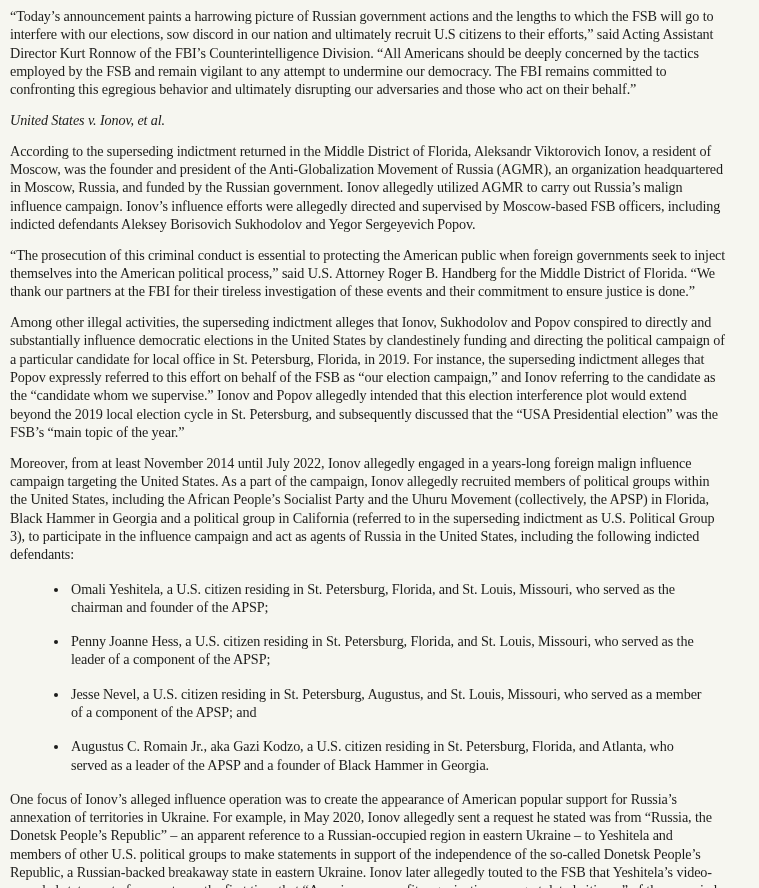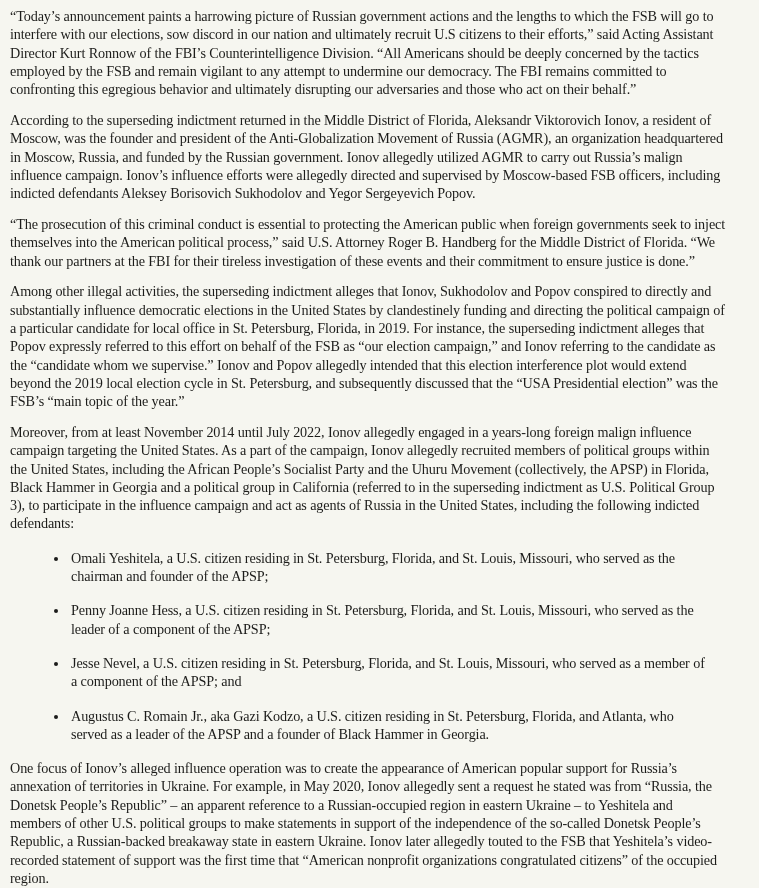--- a/index.html
+++ b/index.html
@@ -34,30 +34,31 @@
     margin: 16px;
     padding: 0 0 0 2px;
   }
 </style>
 </head>
 <body style="background: rgb(246, 246, 240); color: rgb(28, 28, 26);">
 
 <main class="doc">
   <p>“Today’s announcement paints a harrowing picture of Russian government actions and the lengths to which the FSB will go to interfere with our elections, sow discord in our nation and ultimately recruit U.S citizens to their efforts,” said Acting Assistant Director Kurt Ronnow of the FBI’s Counterintelligence Division. “All Americans should be deeply concerned by the tactics employed by the FSB and remain vigilant to any attempt to undermine our democracy. The FBI remains committed to confronting this egregious behavior and ultimately disrupting our adversaries and those who act on their behalf.”</p>
 
+  <p class="case-citation">United States v. Ionov, et al.</p>
 
   <p>According to the superseding indictment returned in the Middle District of Florida, Aleksandr Viktorovich Ionov, a resident of Moscow, was the founder and president of the Anti-Globalization Movement of Russia (AGMR), an organization headquartered in Moscow, Russia, and funded by the Russian government. Ionov allegedly utilized AGMR to carry out Russia’s malign influence campaign. Ionov’s influence efforts were allegedly directed and supervised by Moscow-based FSB officers, including indicted defendants Aleksey Borisovich Sukhodolov and Yegor Sergeyevich Popov.</p>
 
   <p>“The prosecution of this criminal conduct is essential to protecting the American public when foreign governments seek to inject themselves into the American political process,” said U.S. Attorney Roger B. Handberg for the Middle District of Florida. “We thank our partners at the FBI for their tireless investigation of these events and their commitment to ensure justice is done.”</p>
 
   <p>Among other illegal activities, the superseding indictment alleges that Ionov, Sukhodolov and Popov conspired to directly and substantially influence democratic elections in the United States by clandestinely funding and directing the political campaign of a particular candidate for local office in St. Petersburg, Florida, in 2019. For instance, the superseding indictment alleges that Popov expressly referred to this effort on behalf of the FSB as “our election campaign,” and Ionov referring to the candidate as the “candidate whom we supervise.” Ionov and Popov allegedly intended that this election interference plot would extend beyond the 2019 local election cycle in St. Petersburg, and subsequently discussed that the “USA Presidential election” was the FSB’s “main topic of the year.”</p>
 
   <p>Moreover, from at least November 2014 until July 2022, Ionov allegedly engaged in a years-long foreign malign influence campaign targeting the United States. As a part of the campaign, Ionov allegedly recruited members of political groups within the United States, including the African People’s Socialist Party and the Uhuru Movement (collectively, the APSP) in Florida, Black Hammer in Georgia and a political group in California (referred to in the superseding indictment as U.S. Political Group 3), to participate in the influence campaign and act as agents of Russia in the United States, including the following indicted defendants:</p>
 
   <ul>
     <li>Omali Yeshitela, a U.S. citizen residing in St. Petersburg, Florida, and St. Louis, Missouri, who served as the chairman and founder of the APSP;</li>
     <li>Penny Joanne Hess, a U.S. citizen residing in St. Petersburg, Florida, and St. Louis, Missouri, who served as the leader of a component of the APSP;</li>
-    <li>Jesse Nevel, a U.S. citizen residing in St. Petersburg, Florida, and St. Louis, Missouri, who served as a member of a component of the APSP; and</li>
+    <li>Jesse Nevel, a U.S. citizen residing in St. Petersburg, Augustus, and St. Louis, Missouri, who served as a member of a component of the APSP; and</li>
     <li>Augustus C. Romain Jr., aka Gazi Kodzo, a U.S. citizen residing in St. Petersburg, Florida, and Atlanta, who served as a leader of the APSP and a founder of Black Hammer in Georgia.</li>
   </ul>
 
   <p>One focus of Ionov’s alleged influence operation was to create the appearance of American popular support for Russia’s annexation of territories in Ukraine. For example, in May 2020, Ionov allegedly sent a request he stated was from “Russia, the Donetsk People’s Republic” – an apparent reference to a Russian-occupied region in eastern Ukraine – to Yeshitela and members of other U.S. political groups to make statements in support of the independence of the so-called Donetsk People’s Republic, a Russian-backed breakaway state in eastern Ukraine. Ionov later allegedly touted to the FSB that Yeshitela’s video-recorded statement of support was the first time that “American nonprofit organizations congratulated citizens” of the occupied region.</p>
 </main>
 
 </body></html>

